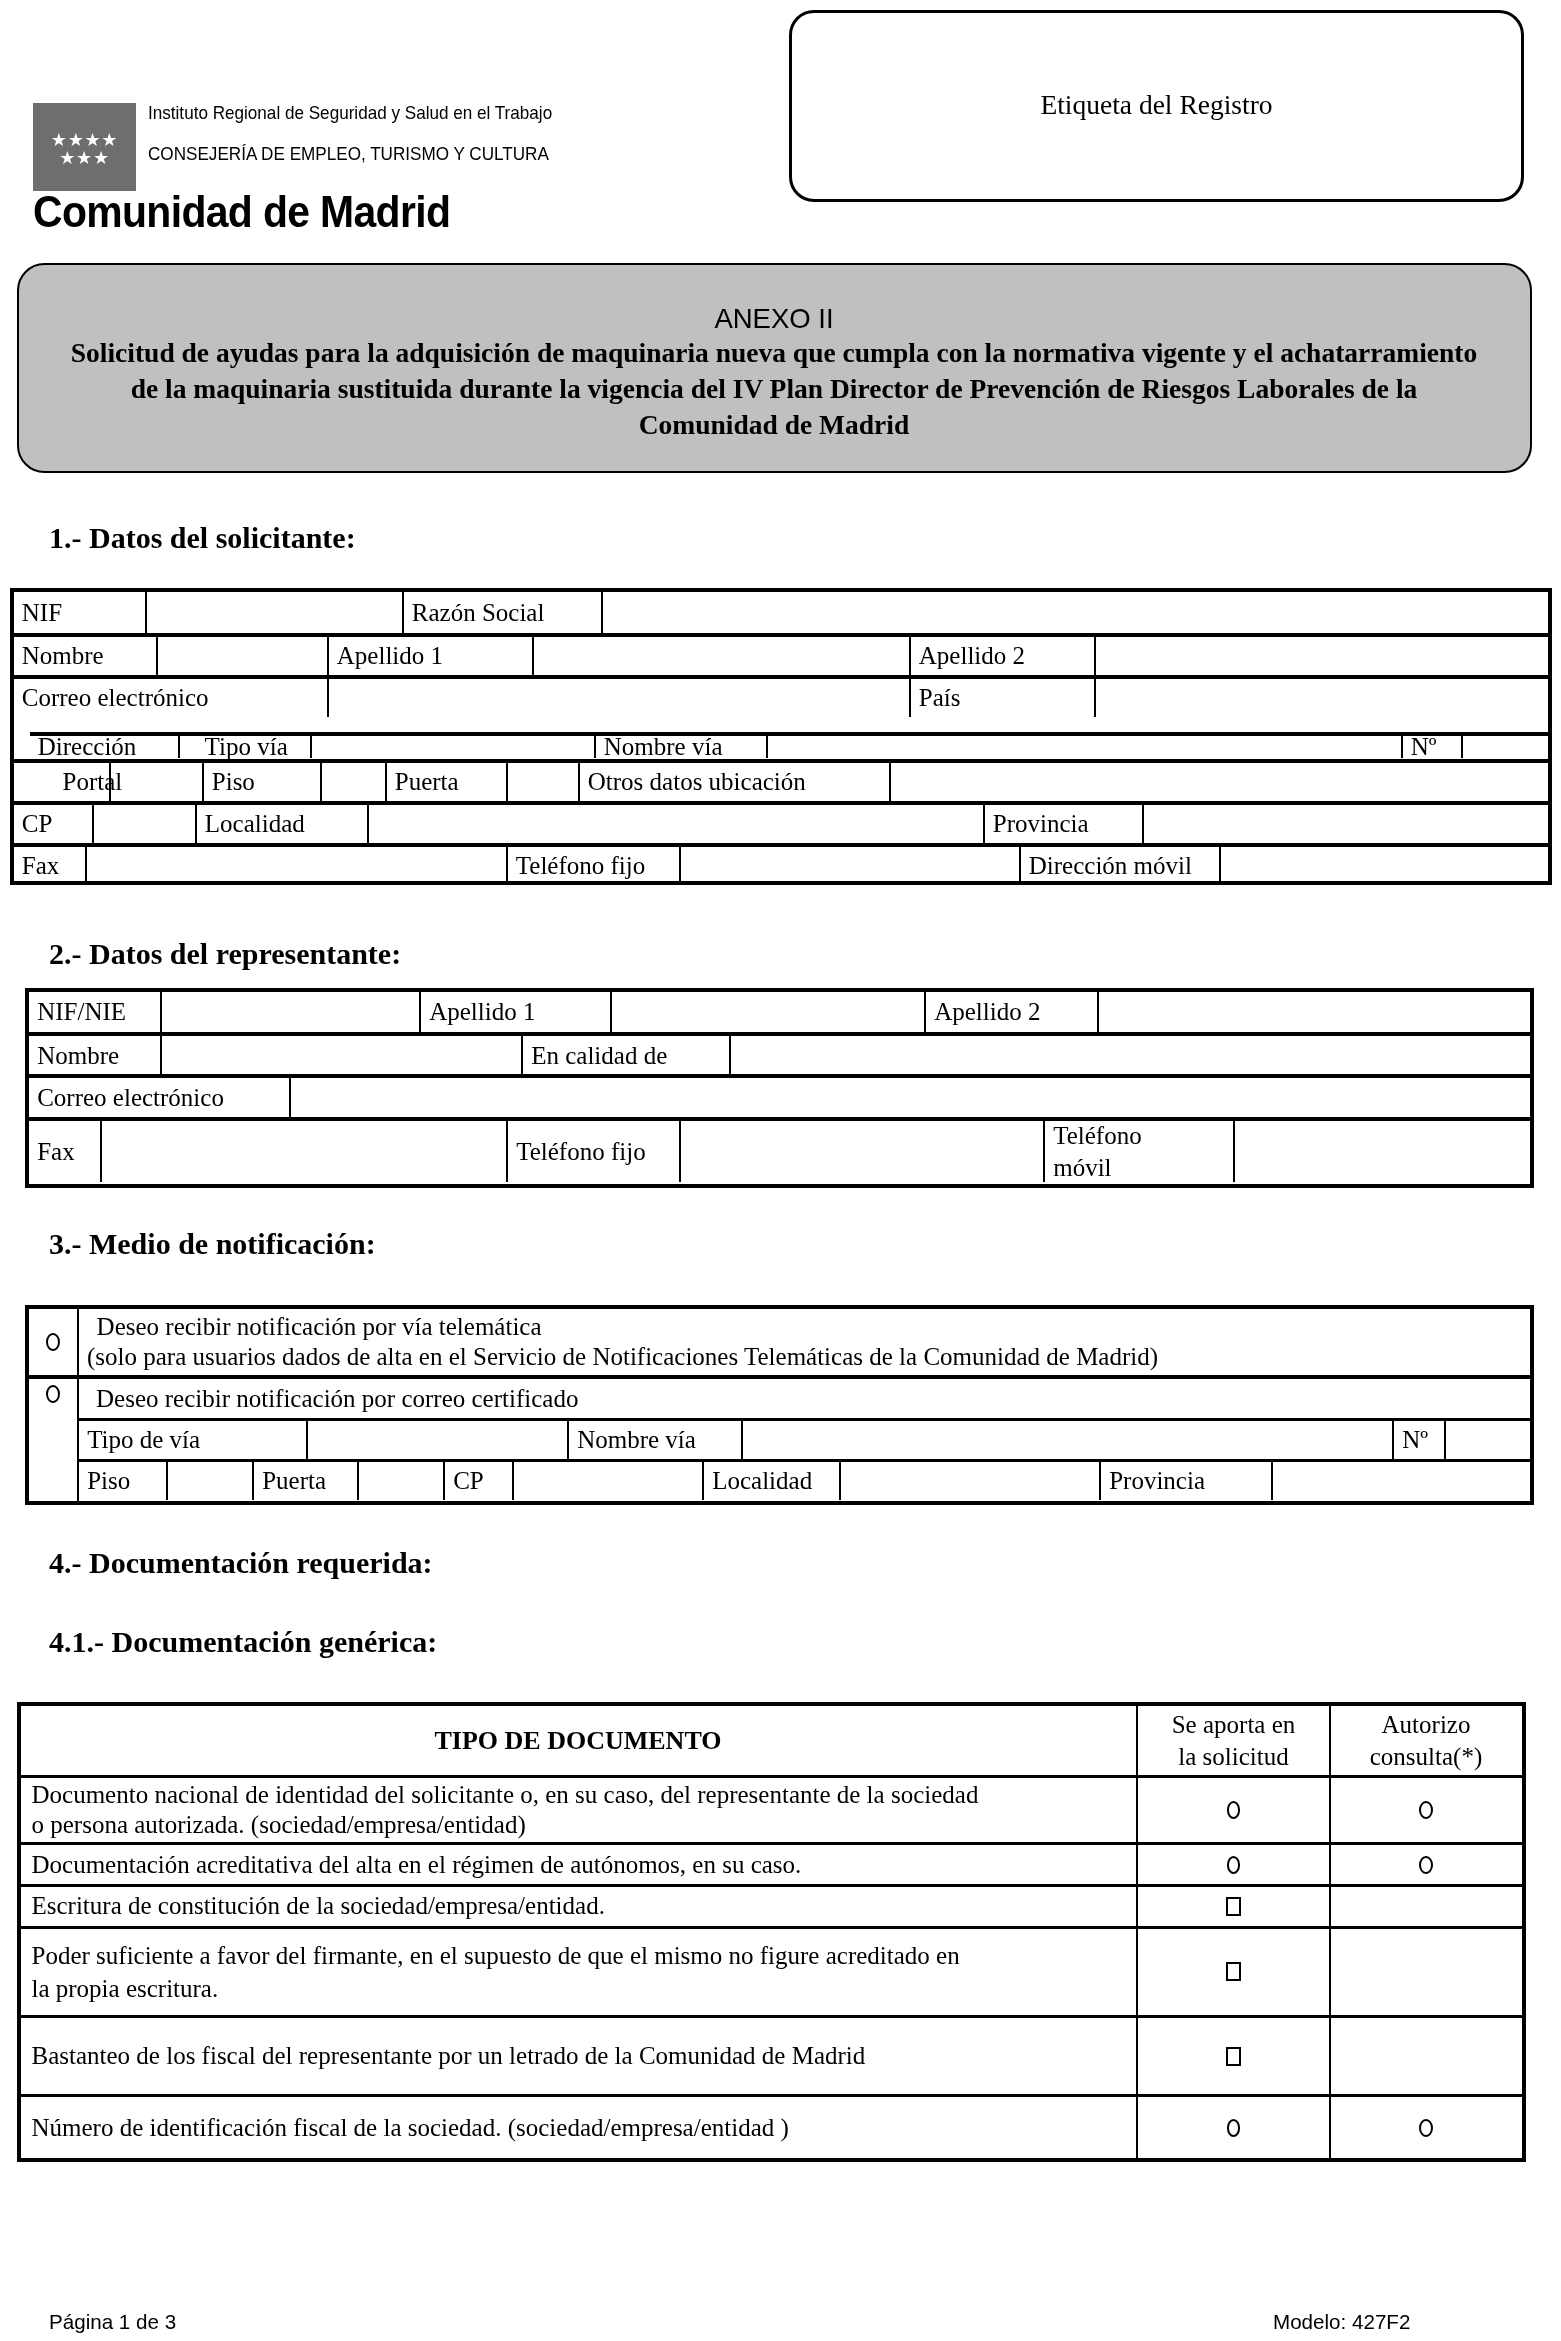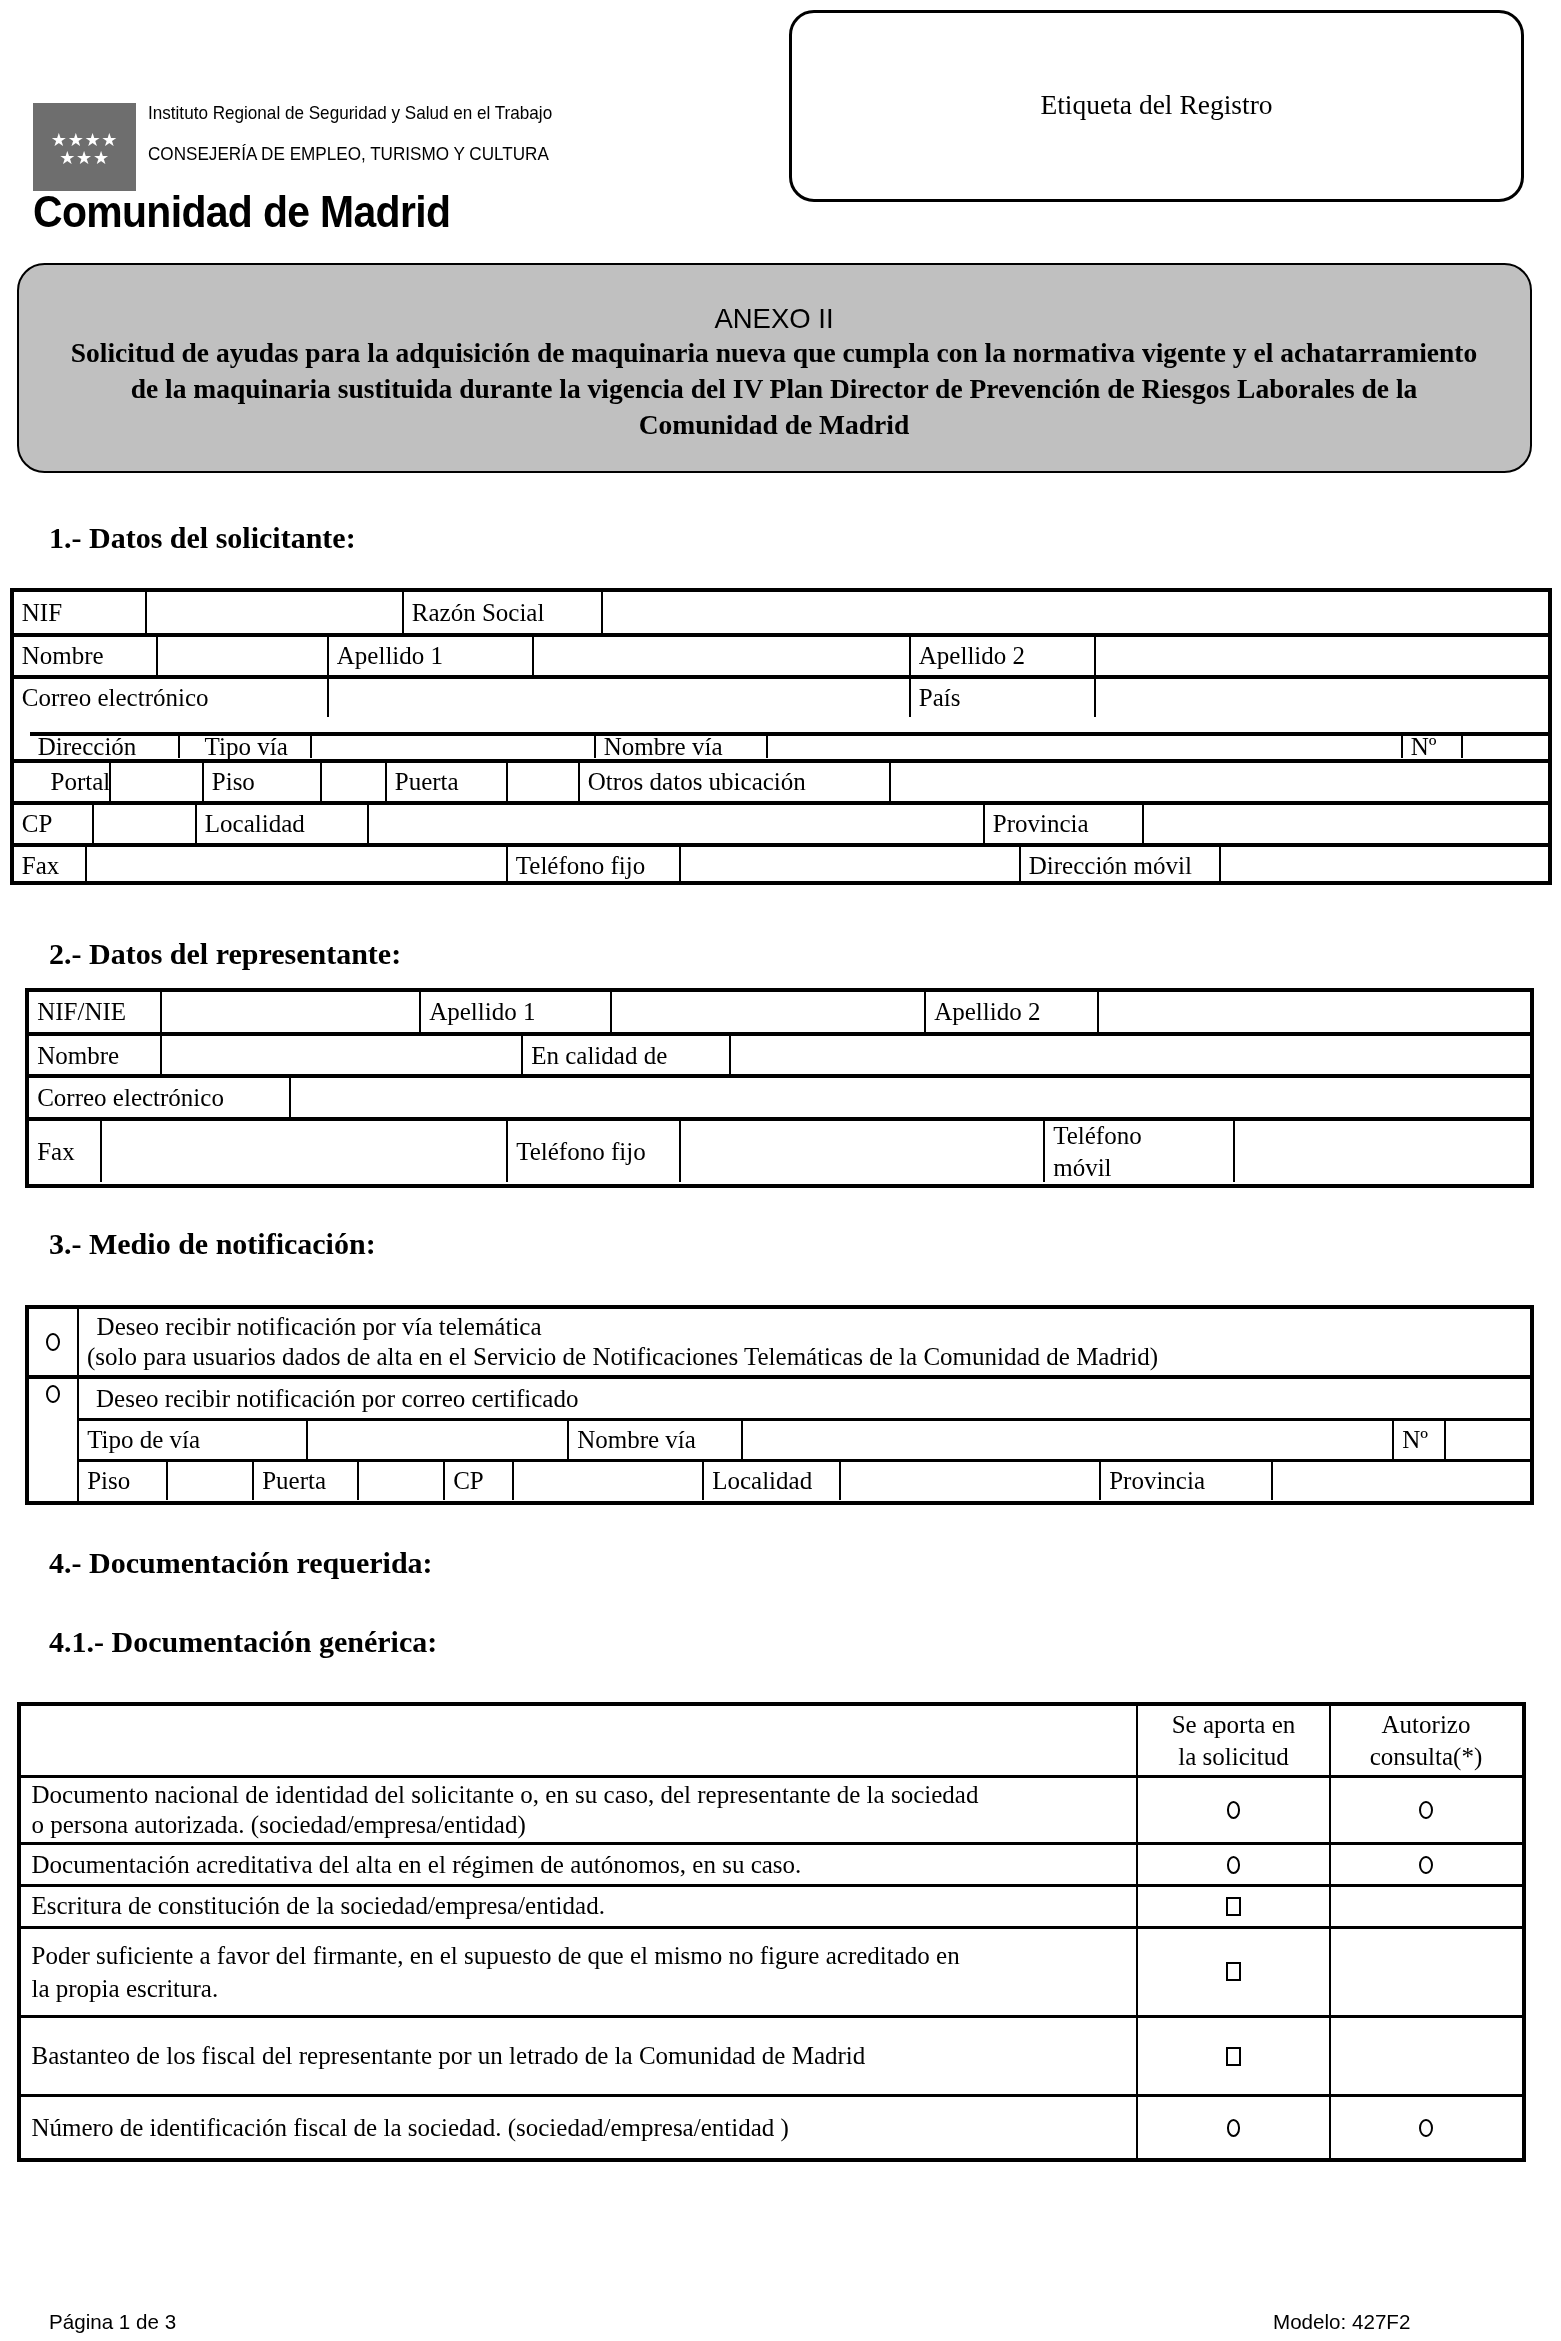--- a/index.html
+++ b/index.html
@@ -87,21 +87,21 @@
     <div class="cell nob" style="left:0; width:148px;">Dirección</div>
     <div class="cell" style="left:148px; width:132px;padding-left:25px;">Tipo vía</div>
     <div class="cell input" style="left:280px; width:285px;"></div>
     <div class="cell" style="left:564px; width:172px;">Nombre vía</div>
     <div class="cell input" style="left:736px; width:635px;"></div>
     <div class="cell" style="left:1371px; width:60px;">Nº</div>
     <div class="cell input" style="left:1431px; right:0;"></div>
   </div>
 
   <div class="row" style="top:167px; height:42px;">
-    <div class="cell nob" style="left:0; width:110px;padding-left:37px;">Portal</div>
+    <div class="cell nob" style="left:12px; width:110px;padding-left:37px;">Portal</div>
     <div class="cell input" style="left:95px; width:93px;"></div>
     <div class="cell" style="left:188px; width:118px;">Piso</div>
     <div class="cell input" style="left:306px; width:65px;"></div>
     <div class="cell" style="left:371px; width:121px;">Puerta</div>
     <div class="cell input" style="left:492px; width:72px;"></div>
     <div class="cell" style="left:564px; width:311px;">Otros datos ubicación</div>
     <div class="cell input" style="left:875px; right:0;"></div>
   </div>
 
   <div class="row" style="top:209px; height:42px;">
@@ -202,20 +202,21 @@
 </div>
 
 <div class="abs sec-h" style="left:49px; top:1546px;">4.-  Documentación requerida:</div>
 <div class="abs sec-h" style="left:49px; top:1625px;">4.1.- Documentación genérica:</div>
 
 <div class="tbl" style="left:16.5px; top:1702px; width:1509px; height:460px;">
 
   <div class="abs" style="left:1115px; top:0; bottom:0; border-left:2.1px solid #000;"></div>
   <div class="abs" style="left:1308px; top:0; bottom:0; border-left:2.1px solid #000;"></div>
 
+  <div class="abs" style="left:0; top:0; width:1115px; height:69px; display:flex; align-items:center; justify-content:center; font-weight:bold; font-size:26px;">TIPO DE DOCUMENTO</div>
   <div class="abs" style="left:1117px; top:0; width:192px; height:69px; display:flex; flex-direction:column; align-items:center; justify-content:center; font-size:25px; line-height:32px;">
     <span>Se aporta en</span>
     <span>la solicitud</span>
   </div>
   <div class="abs" style="left:1310px; top:0; right:0; height:69px; display:flex; flex-direction:column; align-items:center; justify-content:center; font-size:25px; line-height:32px;">
     <span>Autorizo</span>
     <span>consulta(*)</span>
   </div>
 
   <div class="abs" style="left:0; right:0; top:69px; border-top:3.4px solid #000;"></div>

